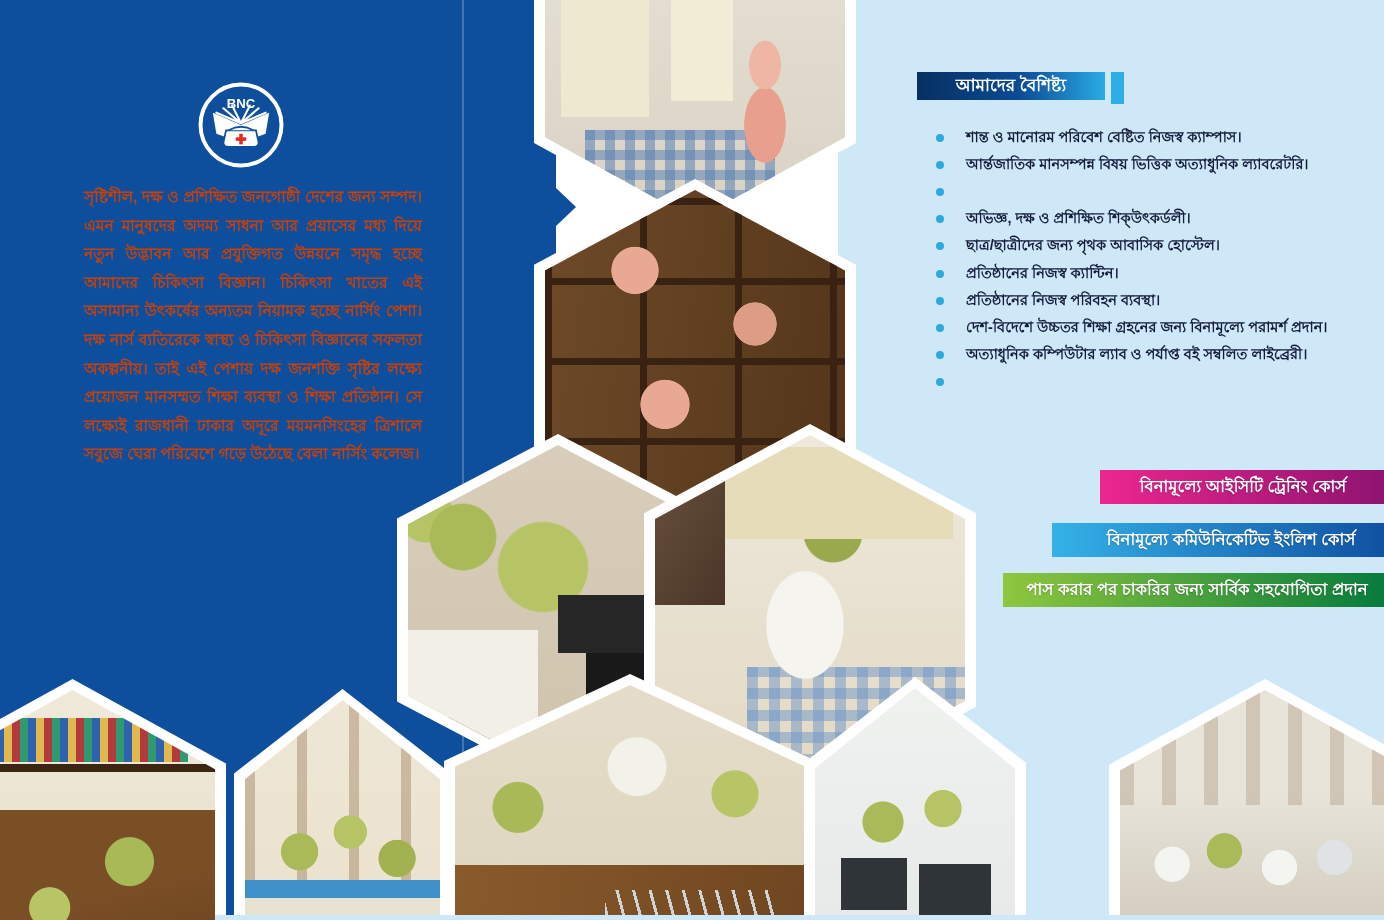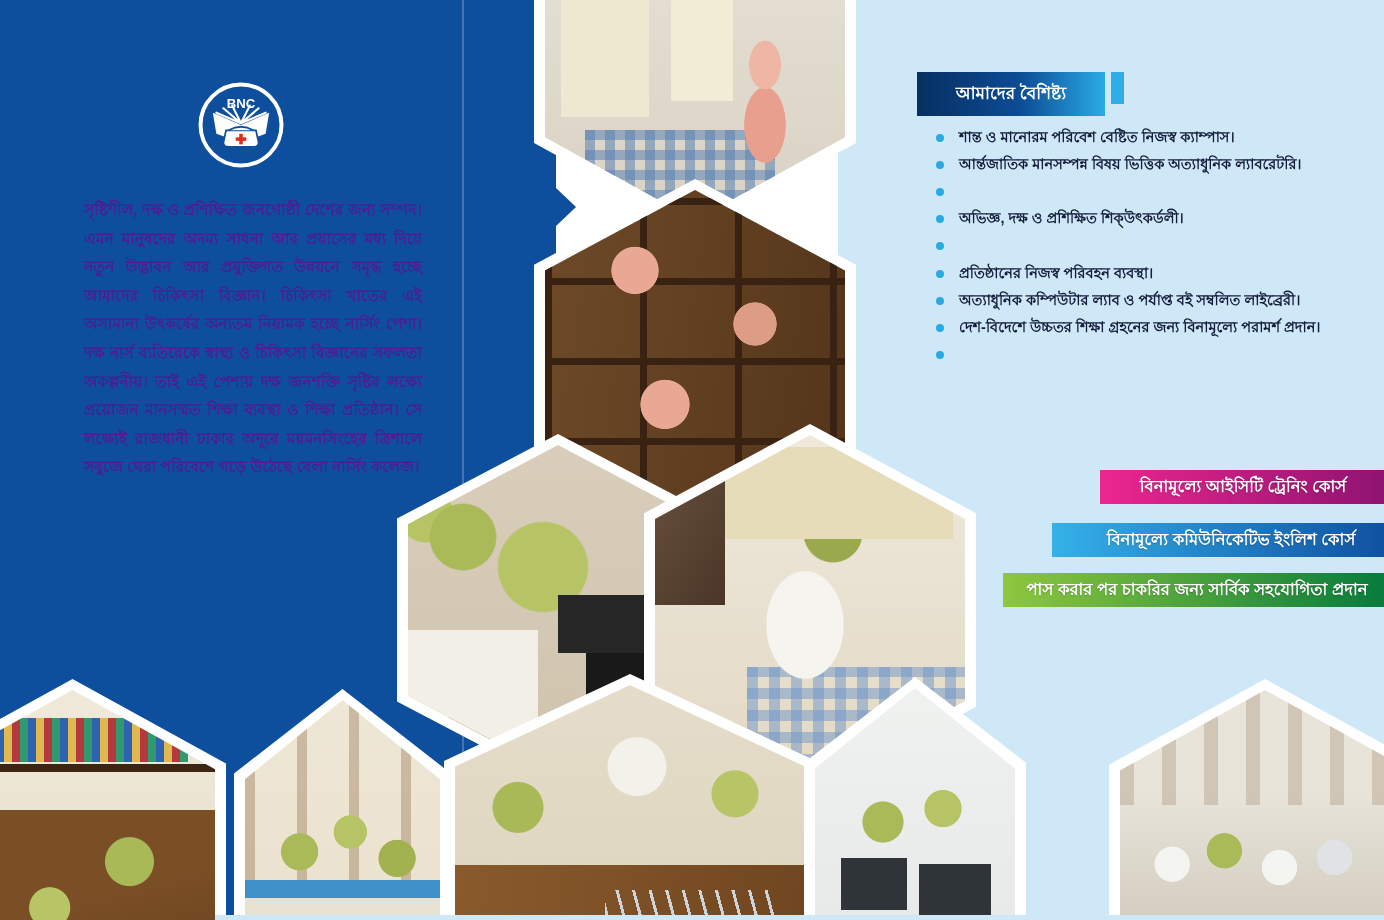--- a/index.html
+++ b/index.html
@@ -89,36 +89,35 @@
     radial-gradient(circle 18px at 55% 53%, #f4f4f0 96%, rgba(0,0,0,0)) no-repeat,
     radial-gradient(circle 18px at 74% 50%, #dfe3e6 96%, rgba(0,0,0,0)) no-repeat,
     linear-gradient(#3a3f49,#3a3f49) 0 235px/100% 110px no-repeat,
     repeating-linear-gradient(90deg, rgba(150,120,90,.28) 0 14px, rgba(255,255,255,0) 14px 42px) 0 0/100% 115px no-repeat,
     linear-gradient(#e8e4da 30%,#c4bcab); }
 
   
   .logo { position:absolute; left:197px; top:81px; width:88px; height:88px; z-index:5; }
   .intro {
     position:absolute; left:84px; top:183px; width:338px; z-index:5;
-    color:#4c1d95; font-size:15.5px; font-weight:600; line-height:28.6px;
+    color:#c2410c; font-size:15.5px; font-weight:600; line-height:28.6px;
     text-align:justify;
-    margin-top:13px;
   }
 
   
   .feat-header {
-    position:absolute; left:917px; top:72px; width:188px; height:44px; z-index:5;
+    position:absolute; left:917px; top:72px; width:188px; height:28px; z-index:5;
     background:linear-gradient(90deg,#072f60,#0c4c96 55%,#2aabe4);
     color:#ffffff; font-size:17px; font-weight:bold;
     display:flex; align-items:center; justify-content:center;
   }
   .feat-header-tab { position:absolute; left:1111px; top:72px; width:13px; height:32px; background:#2daee6; z-index:5; }
   .feat-list { position:absolute; left:936px; top:124px; width:428px; z-index:5;
     list-style:none; margin:0; padding:0; }
-  .feat-list li { display:flex; align-items:center; gap:15px; height:27.2px;
+  .feat-list li { display:flex; align-items:center; gap:22px; height:27.2px;
     color:#141c3c; font-size:14.5px; font-weight:bold; white-space:nowrap; }
   .dot { width:8px; height:8px; border-radius:50%; background:#29abe2; flex:0 0 8px; }
 
   .ribbon { position:absolute; height:34px; z-index:5; color:#ffffff;
     font-size:16.5px; font-weight:bold; display:flex; align-items:center; justify-content:center;
     text-shadow:0 1px 1px rgba(0,0,0,.25); white-space:nowrap; }
   .ribbon-ict  { left:1100px; top:470px; width:286px; background:linear-gradient(90deg,#ec268f,#8e1370); }
   .ribbon-eng  { left:1052px; top:523px; width:358px; background:linear-gradient(90deg,#35b1e8,#0d4a9d); }
   .ribbon-job  { left:1003px; top:573px; width:388px; background:linear-gradient(90deg,#8fc73e,#047a3c); }
 </style>
@@ -195,32 +194,37 @@
       </li>
     <li>
         <span class="dot"></span>
       </li>
     <li>
         <span class="dot"></span>
         <span>অভিজ্ঞ, দক্ষ ও প্রশিক্ষিত শিক্উৎকর্ডলী।</span>
       </li>
     <li>
         <span class="dot"></span>
+        <span>ছাত্র/ছাত্রীদের জন্য পৃথক আবাসিক হোস্টেল।</span>
+      </li>
+    <li>
+        <span class="dot"></span>
+        <span>প্রতিষ্ঠানের নিজস্ব ক্যান্টিন।</span>
       </li>
     <li>
         <span class="dot"></span>
         <span>প্রতিষ্ঠানের নিজস্ব পরিবহন ব্যবস্থা।</span>
       </li>
     <li>
         <span class="dot"></span>
+        <span>দেশ-বিদেশে উচ্চতর শিক্ষা গ্রহনের জন্য বিনামূল্যে পরামর্শ প্রদান।</span>
+      </li>
+    <li>
+        <span class="dot"></span>
         <span>অত্যাধুনিক কম্পিউটার ল্যাব ও পর্যাপ্ত বই সম্বলিত লাইব্রেরী।</span>
-      </li>
-    <li>
-        <span class="dot"></span>
-        <span>দেশ-বিদেশে উচ্চতর শিক্ষা গ্রহনের জন্য বিনামূল্যে পরামর্শ প্রদান।</span>
       </li>
     <li>
         <span class="dot"></span>
       </li>
   </ul>
 
   <div class="ribbon ribbon-ict">বিনামূল্যে আইসিটি ট্রেনিং কোর্স</div>
   <div class="ribbon ribbon-eng">বিনামূল্যে কমিউনিকেটিভ ইংলিশ কোর্স</div>
   <div class="ribbon ribbon-job">পাস করার পর চাকরির জন্য সার্বিক সহযোগিতা প্রদান</div>
 

